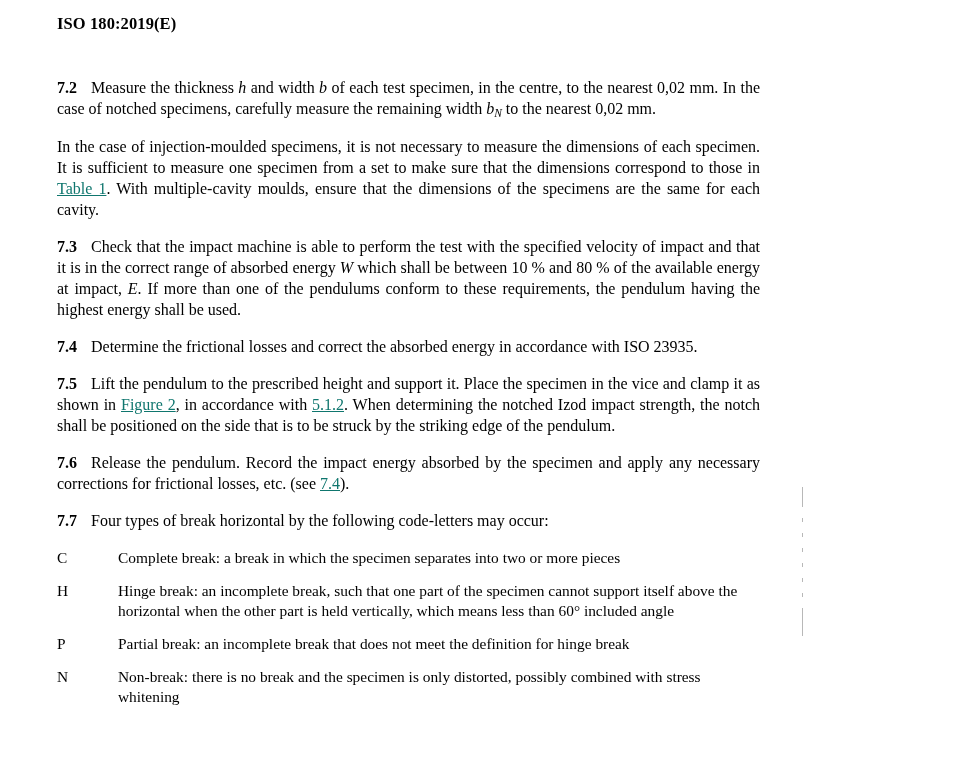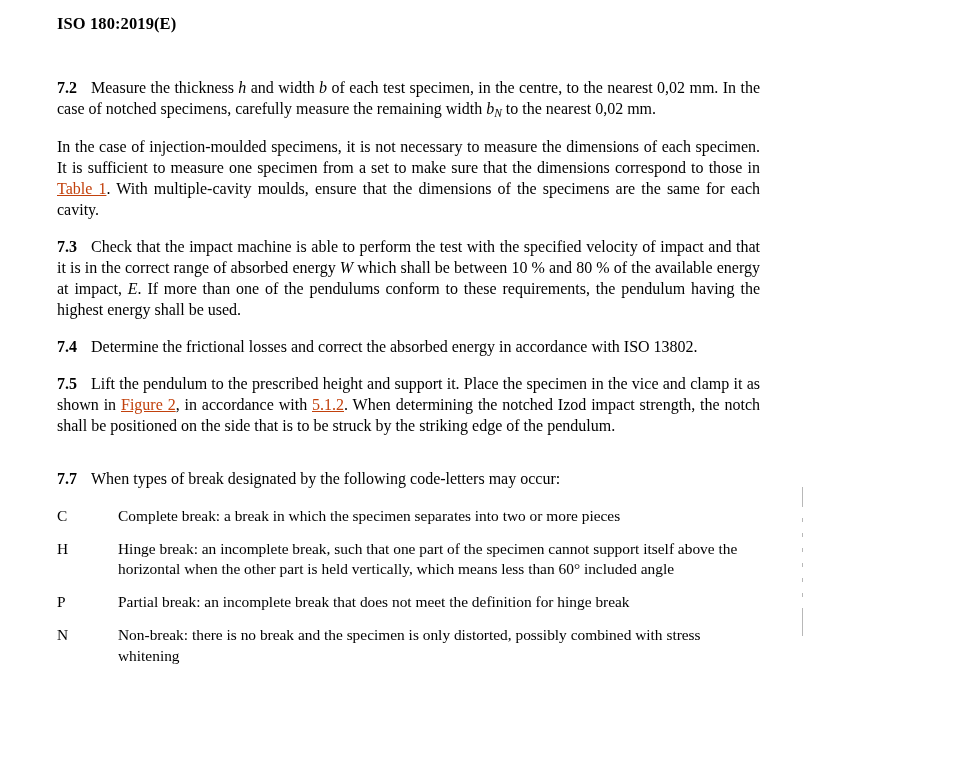--- a/index.html
+++ b/index.html
@@ -48,21 +48,21 @@
   }
   i.var {
     font-style: italic;
   }
   sub {
     font-size: 0.72em;
     vertical-align: -0.28em;
     font-style: italic;
   }
   a.xref {
-    color: #c2410c;
+    color: #0f766e;
     text-decoration: underline;
   }
   .list-row {
     display: flex;
     font-size: 15.4px;
     line-height: 1.31;
     margin: 0;
   }
   .list-code {
     width: 53px;
@@ -101,32 +101,33 @@
   <div class="gap"></div>
 
   <p class="body-block"><span>In the case of injection-moulded specimens, it is not necessary to measure the dimensions of each specimen. It is sufficient to measure one specimen from a set to make sure that the dimensions correspond to those in </span><a class="xref" href="#">Table 1</a><span>. With multiple-cavity moulds, ensure that the dimensions of the specimens are the same for each cavity.</span></p>
 
   <div class="gap"></div>
 
   <p class="body-block"><span class="num">7.3</span><span class="num-sp"></span><span>Check that the impact machine is able to perform the test with the specified velocity of impact and that it is in the correct range of absorbed energy </span><i class="var">W</i><span> which shall be between 10 % and 80 % of the available energy at impact, </span><i class="var">E</i><span>. If more than one of the pendulums conform to these requirements, the pendulum having the highest energy shall be used.</span></p>
 
   <div class="gap"></div>
 
-  <p class="body-block"><span class="num">7.4</span><span class="num-sp"></span><span>Determine the frictional losses and correct the absorbed energy in accordance with ISO 13802.</span></p>
+  <p class="body-block"><span class="num">7.4</span><span class="num-sp"></span><span>Determine the frictional losses and correct the absorbed energy in accordance with ISO 23935.</span></p>
 
   <div class="gap"></div>
 
   <p class="body-block"><span class="num">7.5</span><span class="num-sp"></span><span>Lift the pendulum to the prescribed height and support it. Place the specimen in the vice and clamp it as shown in </span><a class="xref" href="#">Figure 2</a><span>, in accordance with </span><a class="xref" href="#">5.1.2</a><span>. When determining the notched Izod impact strength, the notch shall be positioned on the side that is to be struck by the striking edge of the pendulum.</span></p>
 
   <div class="gap"></div>
 
+  <p class="body-block"><span class="num">7.6</span><span class="num-sp"></span><span>Release the pendulum. Record the impact energy absorbed by the specimen and apply any necessary corrections for frictional losses, etc. (see </span><a class="xref" href="#">7.4</a><span>).</span></p>
 
   <div class="gap"></div>
 
-  <p class="body-block"><span class="num">7.7</span><span class="num-sp"></span><span>When types of break designated by the following code-letters may occur:</span></p>
+  <p class="body-block"><span class="num">7.7</span><span class="num-sp"></span><span>Four types of break horizontal by the following code-letters may occur:</span></p>
 
   <div class="gap"></div>
 
   <div class="list-row">
     <div class="list-code">C</div>
     <div class="list-text">Complete break: a break in which the specimen separates into two or more pieces</div>
   </div>
 
   <div class="gap-sm"></div>
 

